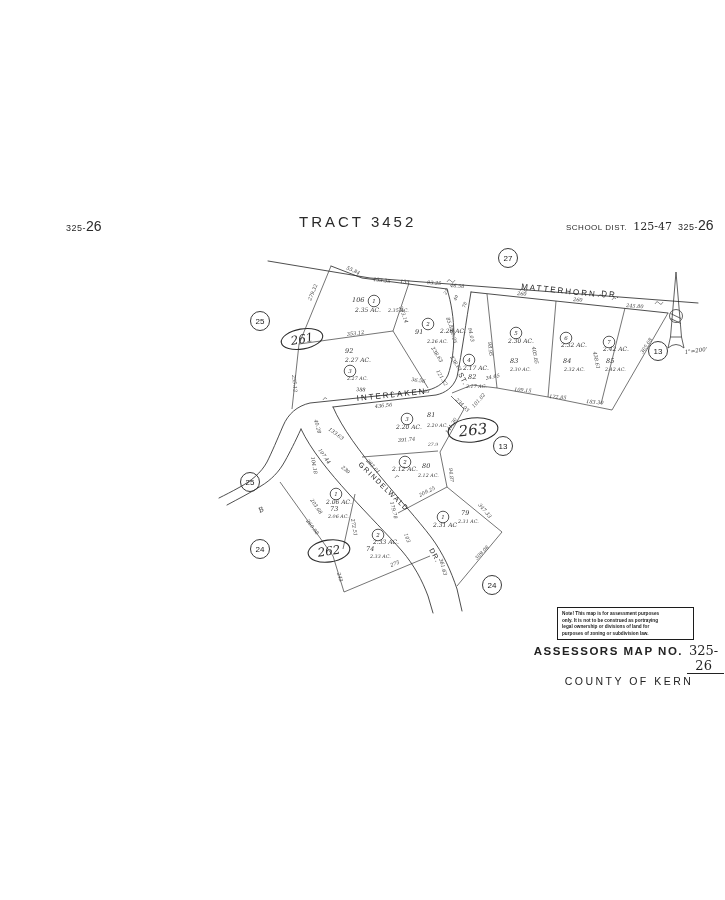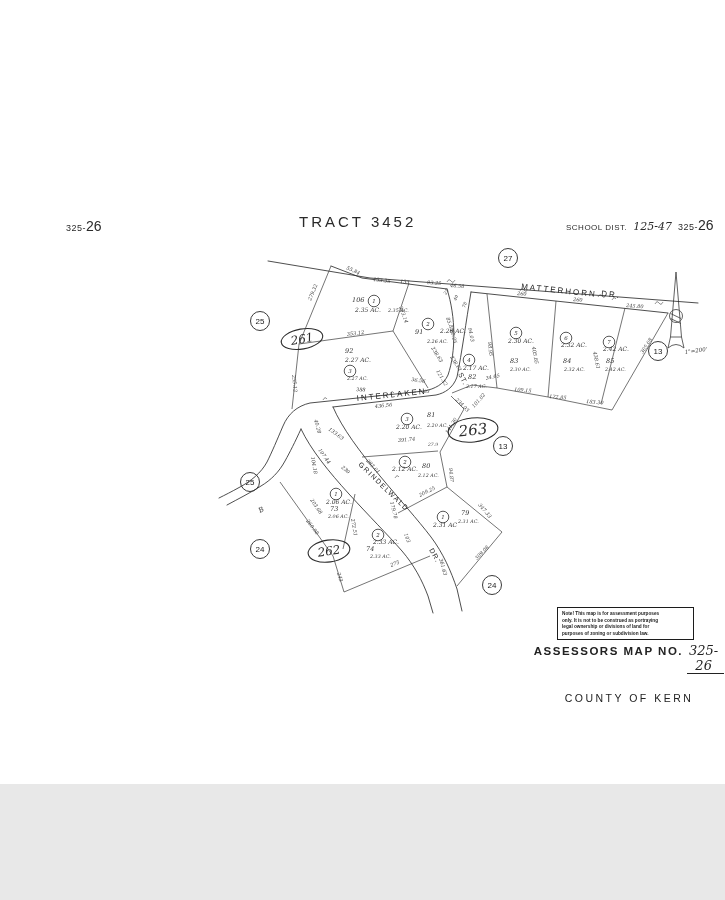--- a/index.html
+++ b/index.html
@@ -1,36 +1,36 @@
 <!DOCTYPE html>
 <html><head>
 <meta charset="utf-8">
 <style>
   html,body{margin:0;padding:0;background:#e8e8e8;}
-  .page{position:relative;width:725px;height:784px;background:#ffffff;overflow:hidden;
+  .page{position:relative;width:725px;height:900px;background:#ffffff;overflow:hidden;
         font-family:"Liberation Sans",sans-serif;color:#2a2a2a;margin:0 auto;}
   .map-svg{position:absolute;left:0;top:0;}
   
   .hdr-left{position:absolute;left:66px;top:217px;white-space:pre;}
   .hdr-left .sm,.hdr-right .sm{font-size:9px;letter-spacing:.5px;}
   .hdr-left .bg,.hdr-right .bg{font-size:14px;}
   .title{position:absolute;left:299px;top:213px;font-size:15px;letter-spacing:3px;white-space:pre;}
   .hdr-right{position:absolute;left:532px;top:216px;display:flex;align-items:baseline;gap:6px;white-space:pre;}
   .school-lbl{font-size:8px;letter-spacing:.5px;padding-left:34px;}
-  .hand{font-family:"DejaVu Serif",serif;font-style:italic;}
+  .hand{font-family:"DejaVu Serif",serif;}
   .school-val{font-size:11px;}
   
   .note-box{position:absolute;left:557px;top:607px;width:127px;border:1.5px solid #1c1c1c;
             padding:3px 4px 2px 4px;font-size:4.7px;line-height:1.4;font-weight:bold;color:#222;}
   
   .assessors{position:absolute;left:536px;top:643px;width:186px;text-align:center;color:#222;}
   .assessors .l1{display:flex;align-items:baseline;justify-content:center;gap:4px;}
   .assessors .lbl{font-size:11.5px;letter-spacing:1.5px;white-space:pre;font-weight:bold;}
   .assessors .val{font-size:13px;border-bottom:1px solid #222;padding:0 6px 0 2px;}
-  .assessors .l2{font-size:10.5px;letter-spacing:2.5px;margin-top:18px;text-align:center;}
+  .assessors .l2{font-size:10.5px;letter-spacing:2.5px;margin-top:1px;text-align:center;}
   
   .road{fill:none;stroke:#2e2e2e;stroke-width:.85;stroke-linejoin:round;stroke-linecap:round;}
   .bline{fill:none;stroke:#3a3a3a;stroke-width:.7;stroke-linejoin:round;}
   .sq{fill:none;stroke:#4a4a4a;stroke-width:.6;}
   .dim{font-family:"DejaVu Serif",serif;font-style:italic;fill:#3c3c3c;}
   .street{font-family:"Liberation Sans",sans-serif;fill:#232323;}
   .pc{fill:none;stroke:#2f2f2f;stroke-width:.8;}
   .jc{fill:none;stroke:#2f2f2f;stroke-width:.95;}
   .pn{font-family:"DejaVu Serif",serif;font-style:italic;font-size:5.5px;text-anchor:middle;fill:#333;}
   .jn{font-family:"Liberation Sans",sans-serif;font-size:8px;text-anchor:middle;fill:#222;}

